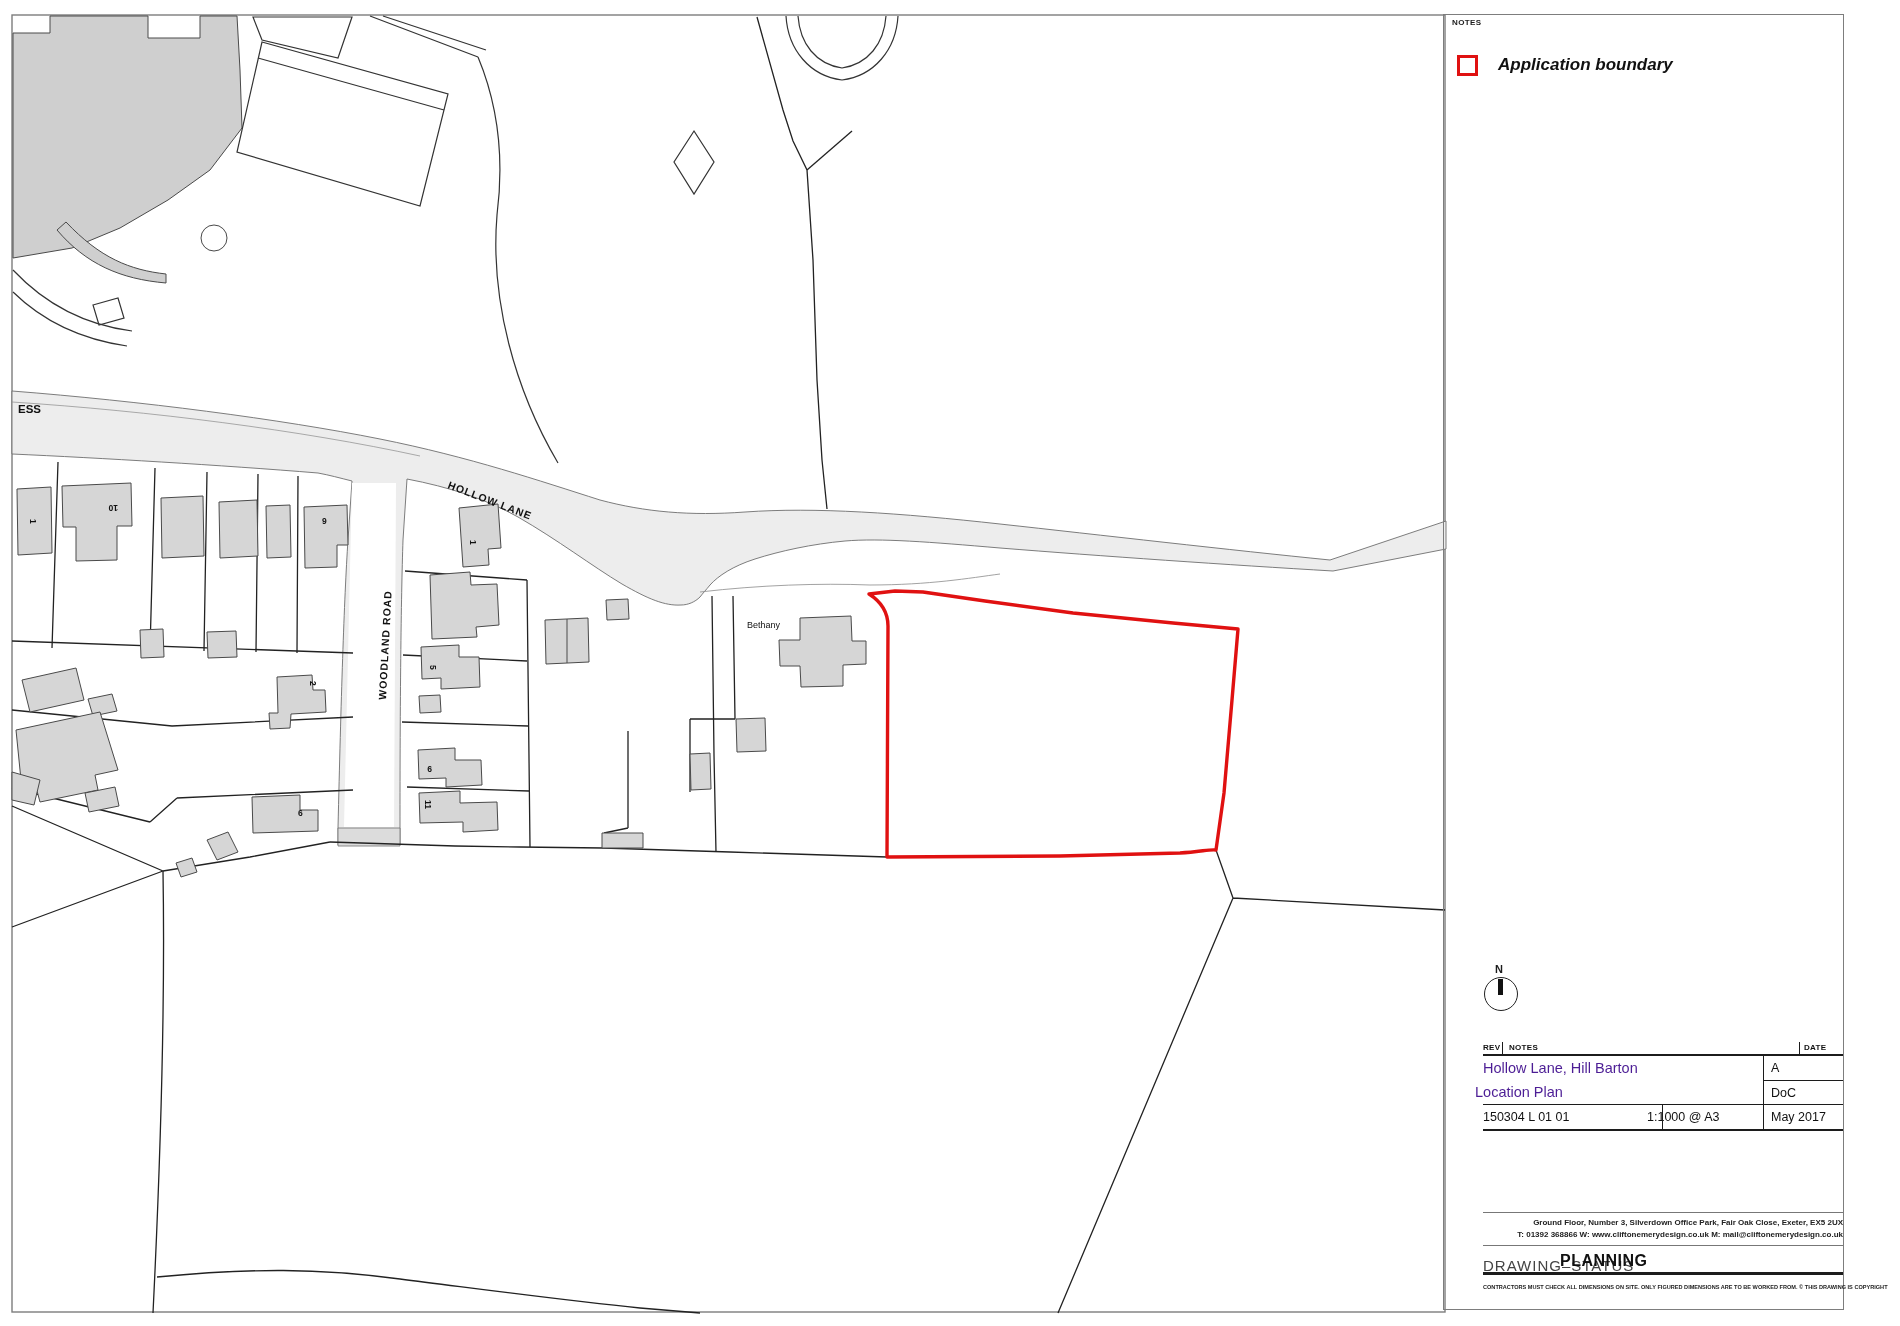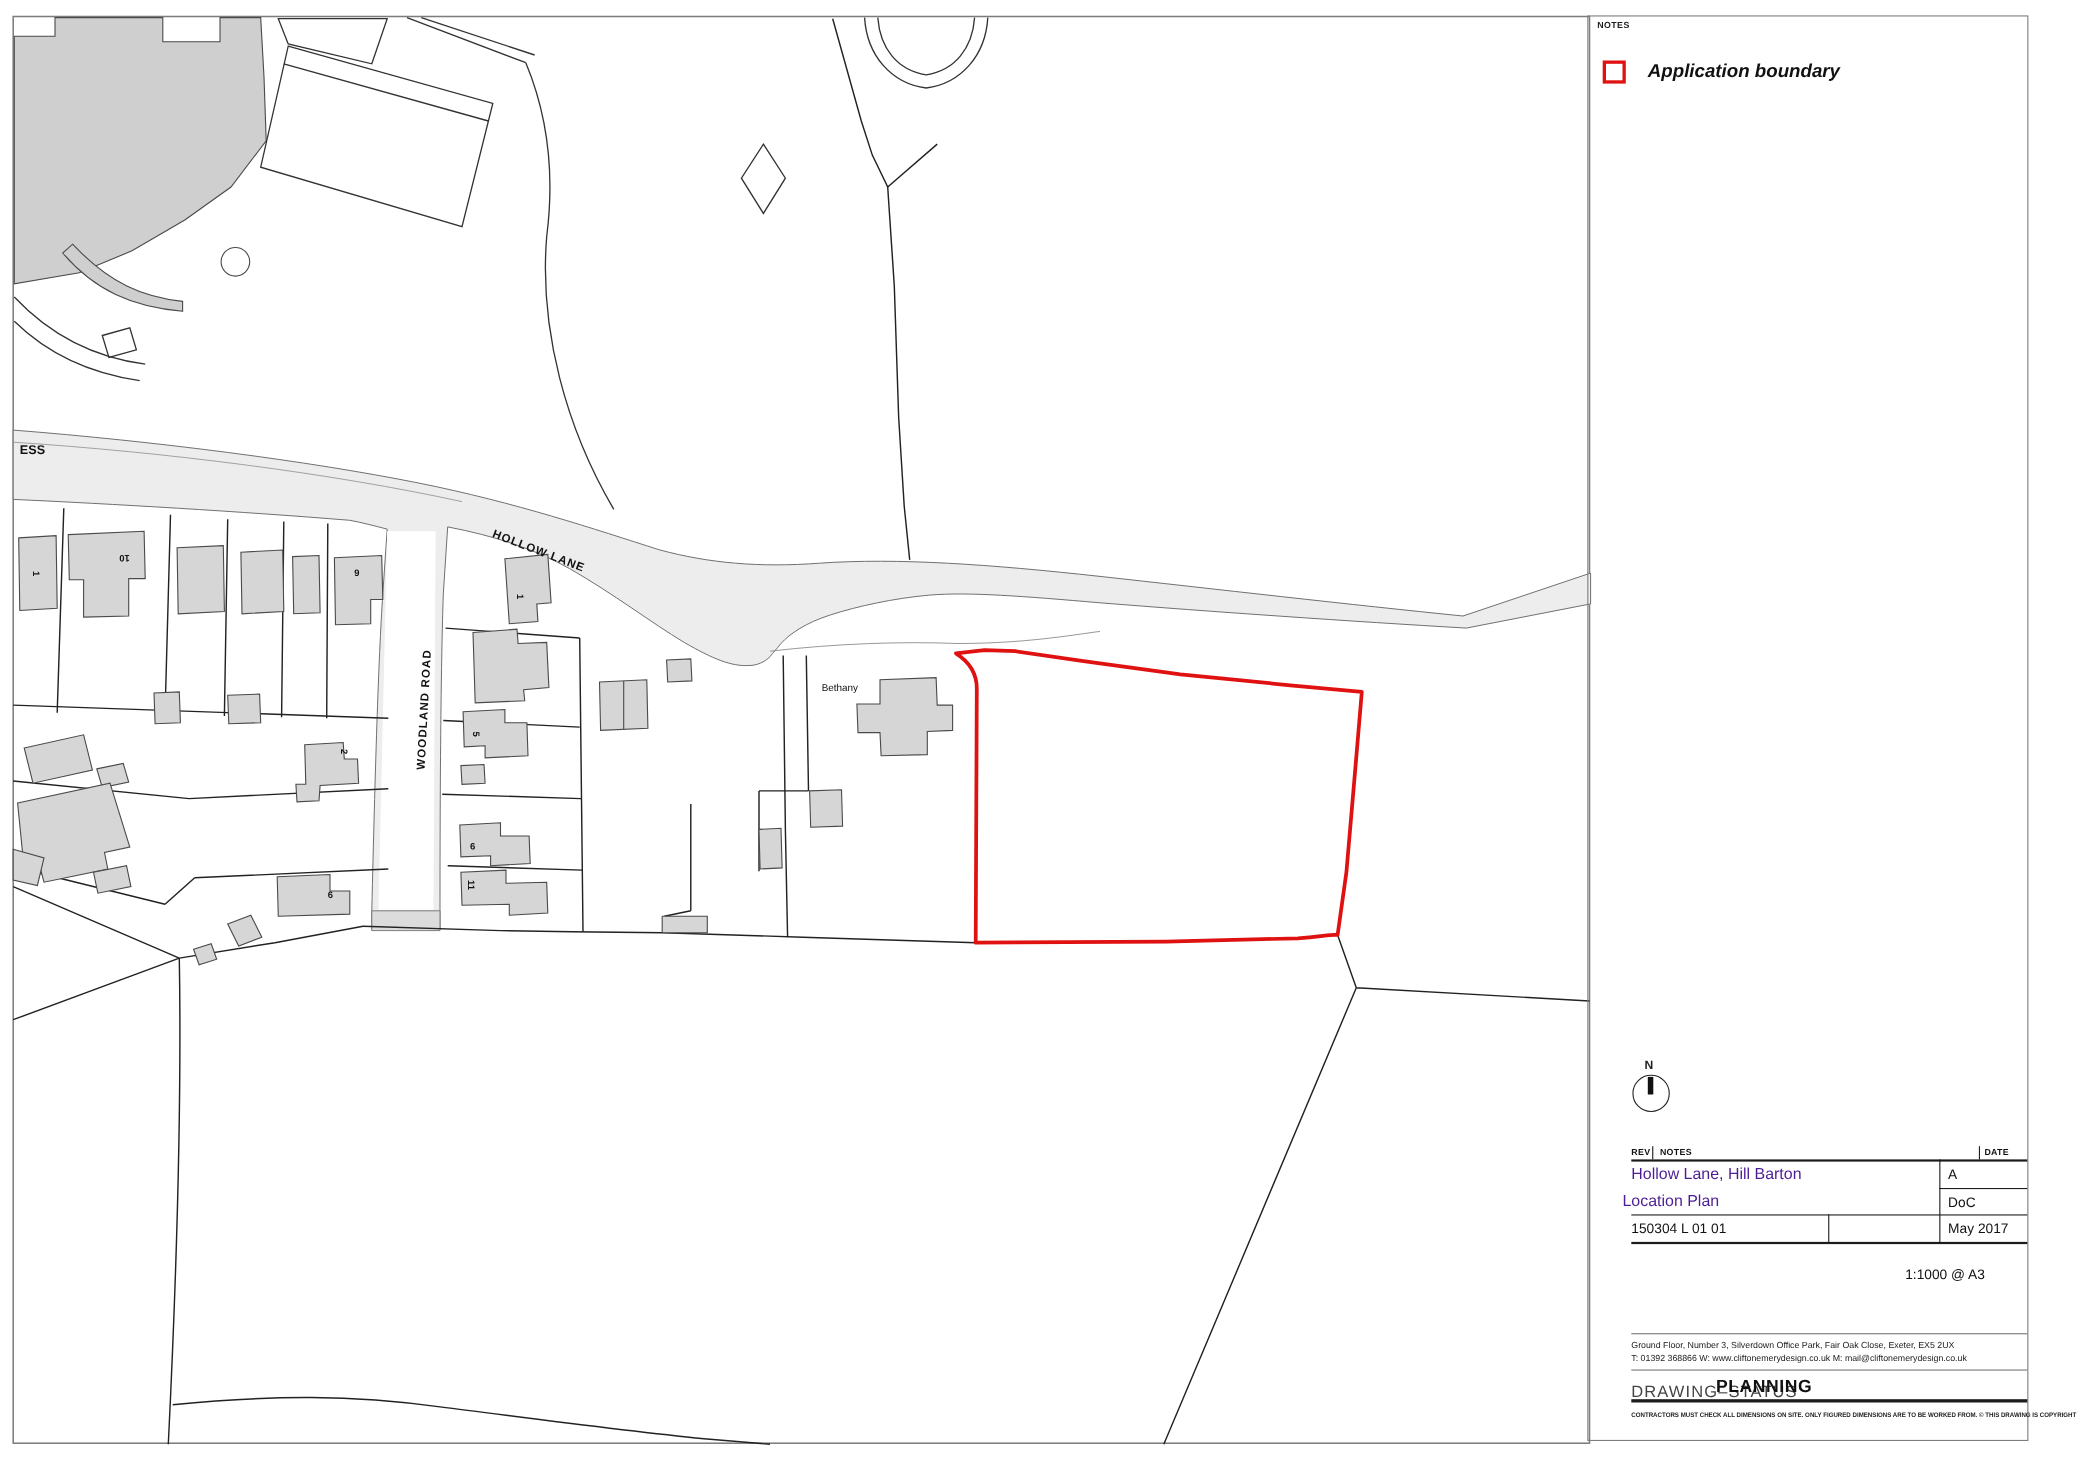--- a/index.html
+++ b/index.html
@@ -10,21 +10,21 @@
   .vline{position:absolute;background:#1c1c1c;}
   .panel-border{position:absolute;border:1.3px solid #7d7d7d;}
   .tiny{font-size:8px;font-weight:bold;letter-spacing:.4px;}
   .hdr{font-size:8px;font-weight:bold;letter-spacing:.3px;color:#111;}
   .cellbig{font-size:14.5px;color:#4c1d95;}
   .cellmid{font-size:12.5px;color:#111;}
   .legend-label{font-size:17px;font-style:italic;font-weight:600;color:#111;}
   .logo{font-size:40px;letter-spacing:-1px;white-space:nowrap;}
   .logo .p1{font-weight:700;color:#4e4e4e;}
   .logo .p2{font-weight:400;color:#a3a3a3;}
-  .addr{font-size:8px;font-weight:normal;color:#222;text-align:left;white-space:nowrap;}
+  .addr{font-size:8px;font-weight:bold;color:#222;text-align:right;white-space:nowrap;}
   .status-label{font-size:15px;letter-spacing:1px;color:#444;}
   .status-value{font-size:16px;font-weight:bold;letter-spacing:.5px;color:#111;}
   .disclaimer{font-size:6px;font-weight:bold;color:#222;white-space:nowrap;
               transform:scaleX(.93);transform-origin:left top;}
   svg text{font-family:"Liberation Sans", sans-serif;}
 </style>
 </head>
 <body>
 
 <div id="sheet">
@@ -189,21 +189,21 @@
   <div class="abs cellbig" style="left:1483px;top:1060px;">Hollow Lane, Hill Barton</div>
   <div class="abs cellmid" style="left:1771px;top:1061px;">A</div>
   <div class="hline" style="left:1763px;top:1080px;width:80px;height:1px;"></div>
 
   <div class="abs cellbig" style="left:1475px;top:1084px;">Location Plan</div>
   <div class="abs cellmid" style="left:1771px;top:1086px;">DoC</div>
 
   <div class="hline" style="left:1483px;top:1104px;width:360px;height:1px;"></div>
 
   <div class="abs cellmid" style="left:1483px;top:1110px;">150304 L 01 01</div>
-  <div class="abs cellmid" style="left:1732px;top:1110px;margin-top:42px;">1:1000 @ A3</div>
+  <div class="abs cellmid" style="left:1647px;top:1110px;">1:1000 @ A3</div>
   <div class="abs cellmid" style="left:1771px;top:1110px;">May 2017</div>
   <div class="vline" style="left:1662px;top:1104px;width:1px;height:26px;"></div>
   <div class="vline" style="left:1763px;top:1054px;width:1px;height:76px;"></div>
 
   <div class="hline" style="left:1483px;top:1129px;width:360px;height:1.6px;"></div>
 
 
   <div class="hline" style="left:1483px;top:1212px;width:360px;height:1px;background:#777;"></div>
   <div class="abs addr" style="left:1483px;top:1218px;width:360px;">Ground Floor, Number 3, Silverdown Office Park, Fair Oak Close, Exeter, EX5 2UX</div>
   <div class="abs addr" style="left:1483px;top:1230px;width:360px;">T: 01392 368866   W: www.cliftonemerydesign.co.uk   M: mail@cliftonemerydesign.co.uk</div>

